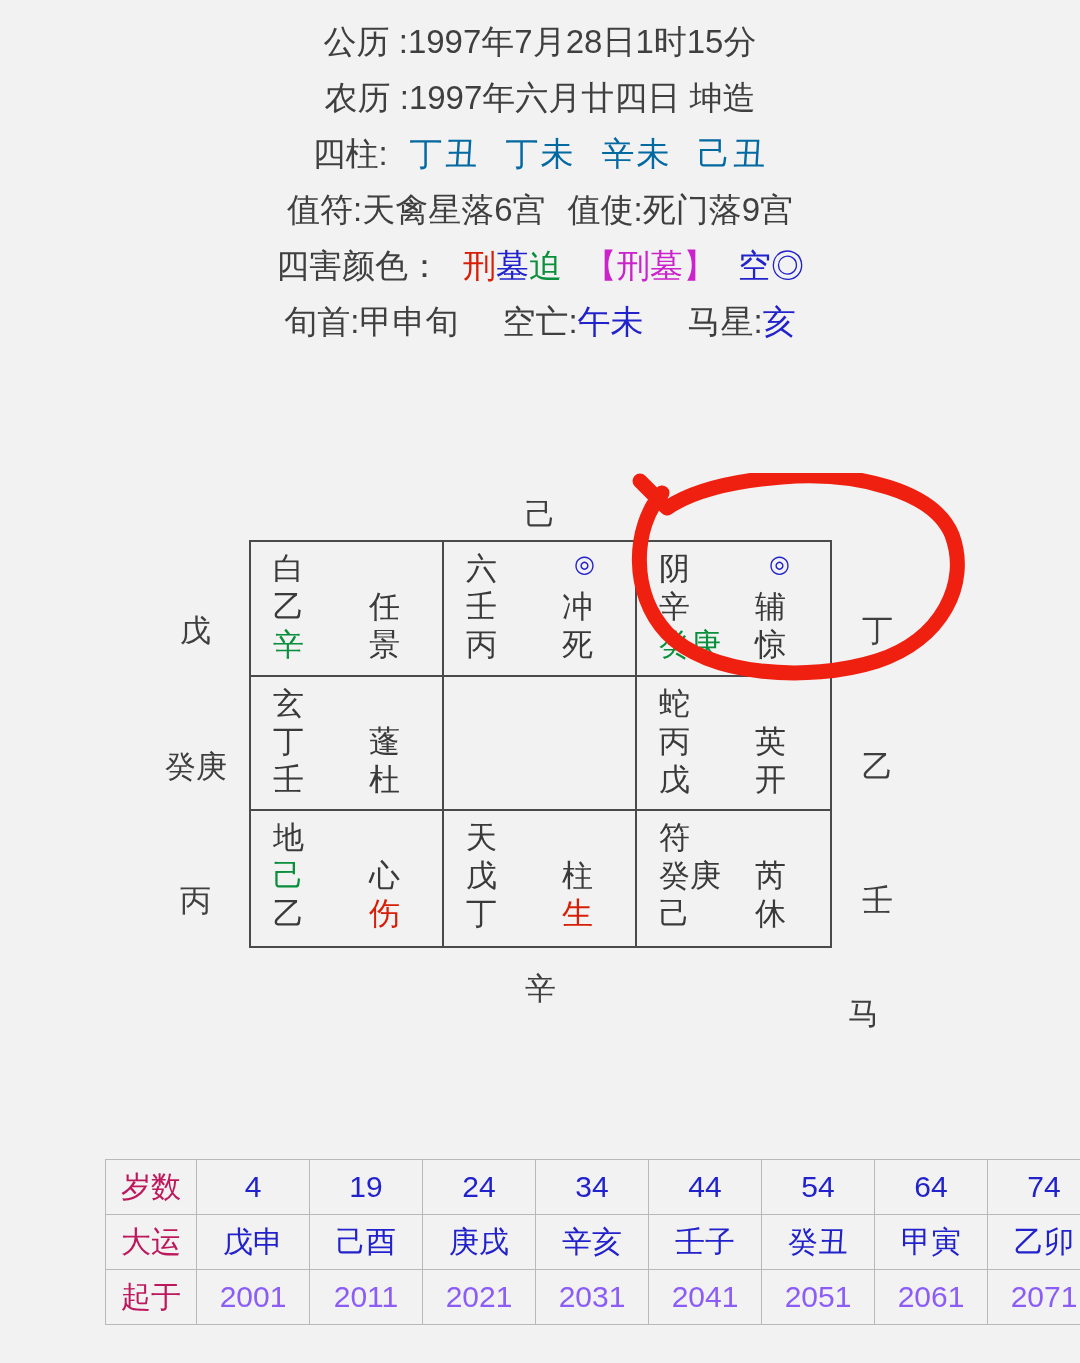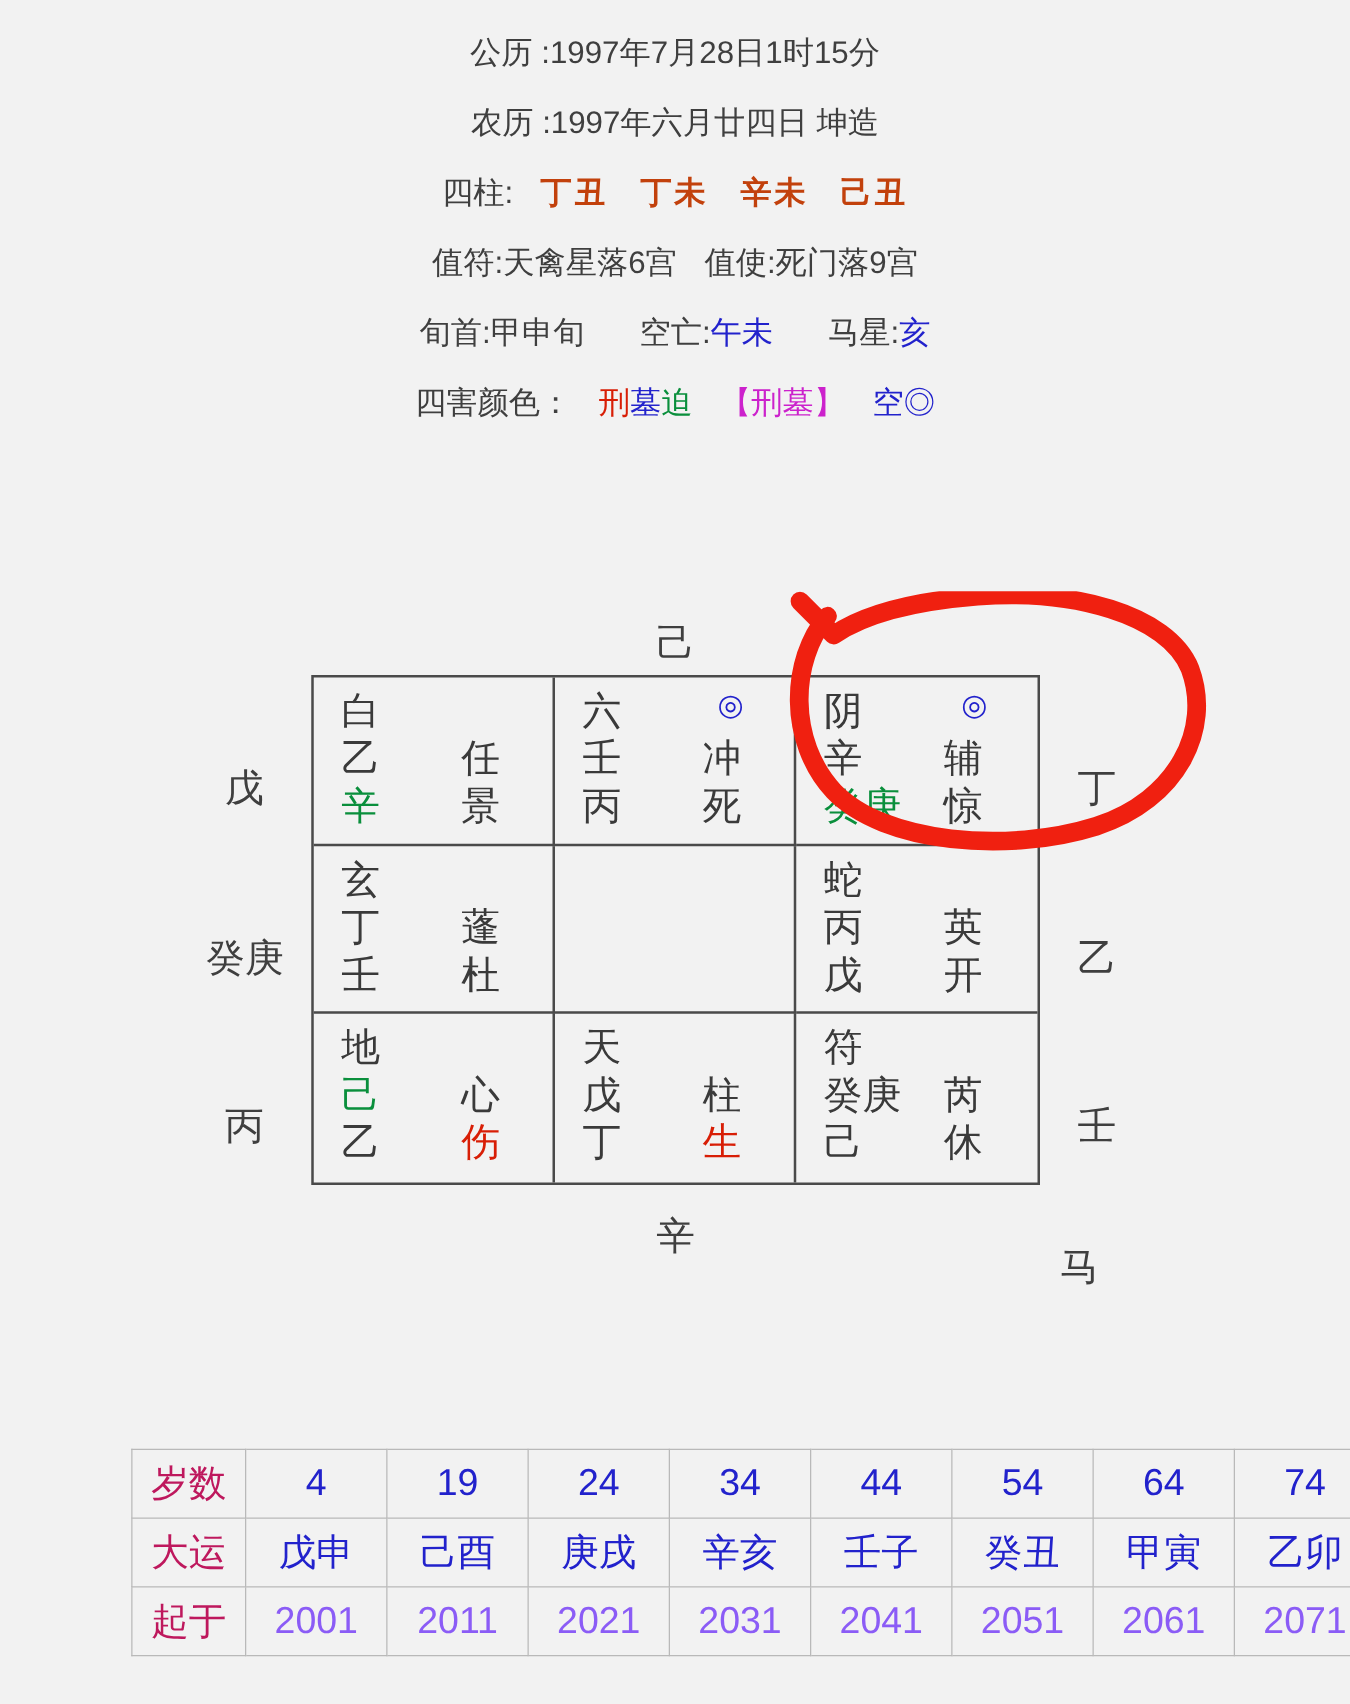--- a/index.html
+++ b/index.html
@@ -17,30 +17,30 @@
   }
 
   
   .info {
     position: absolute;
     left: 0; top: 0;
     width: 1080px;
     padding-top: 14px;
   }
   .info-line {
-    font-size: 25px;
+    font-size: 33px;
     line-height: 56px;
     text-align: center;
     white-space: nowrap;
     color: #3f3f3f;
   }
   .info-line .lbl { color: #3f3f3f; }
   .bold-pillar {
-    font-weight: bold;
-    color: #c2410c;
+    font-weight: normal;
+    color: #0369a1;
     letter-spacing: 2px;
   }
   .pillar-gap { display: inline-block; width: 26px; }
   .blue { color: #2222cc; }
   .red { color: #d81e06; }
   .green { color: #0a8f3c; }
   .magenta { color: #cc22cc; }
   .spacer-sm { display: inline-block; width: 22px; }
 
   
@@ -134,25 +134,25 @@
   <div class="info-line">
     <span class="lbl">四柱:</span><span class="spacer-sm"></span><span class="bold-pillar">丁丑</span><span class="pillar-gap"></span><span class="bold-pillar">丁未</span><span class="pillar-gap"></span><span class="bold-pillar">辛未</span><span class="pillar-gap"></span><span class="bold-pillar">己丑</span>
   </div>
 
 
   <div class="info-line">
     <span class="lbl">值符:</span><span>天禽星落6宫</span><span class="spacer-sm"></span><span>值使:</span><span>死门落9宫</span>
   </div>
 
   <div class="info-line">
+    <span class="lbl">四害颜色：</span><span class="spacer-sm"></span><span class="red">刑</span><span class="blue">墓</span><span class="green">迫</span><span class="spacer-sm"></span><span class="magenta">【刑墓】</span><span class="spacer-sm"></span><span class="blue">空</span><span class="blue">◎</span>
+  </div>
+
+  <div class="info-line">
     <span class="lbl">旬首:</span><span>甲申旬</span><span class="spacer-sm"></span><span class="spacer-sm"></span><span>空亡:</span><span class="blue">午未</span><span class="spacer-sm"></span><span class="spacer-sm"></span><span>马星:</span><span class="blue">亥</span>
-  </div>
-
-  <div class="info-line">
-    <span class="lbl">四害颜色：</span><span class="spacer-sm"></span><span class="red">刑</span><span class="blue">墓</span><span class="green">迫</span><span class="spacer-sm"></span><span class="magenta">【刑墓】</span><span class="spacer-sm"></span><span class="blue">空</span><span class="blue">◎</span>
   </div>
 </div>
 
 <div class="chart-wrap">
 
   <div class="olabel top-label" style="left:249px;">己</div>
 
   <div class="olabel" style="left:180px; top:122px;">戊</div>
   <div class="olabel" style="left:165px; top:258px;">癸庚</div>
   <div class="olabel" style="left:180px; top:392px;">丙</div>

